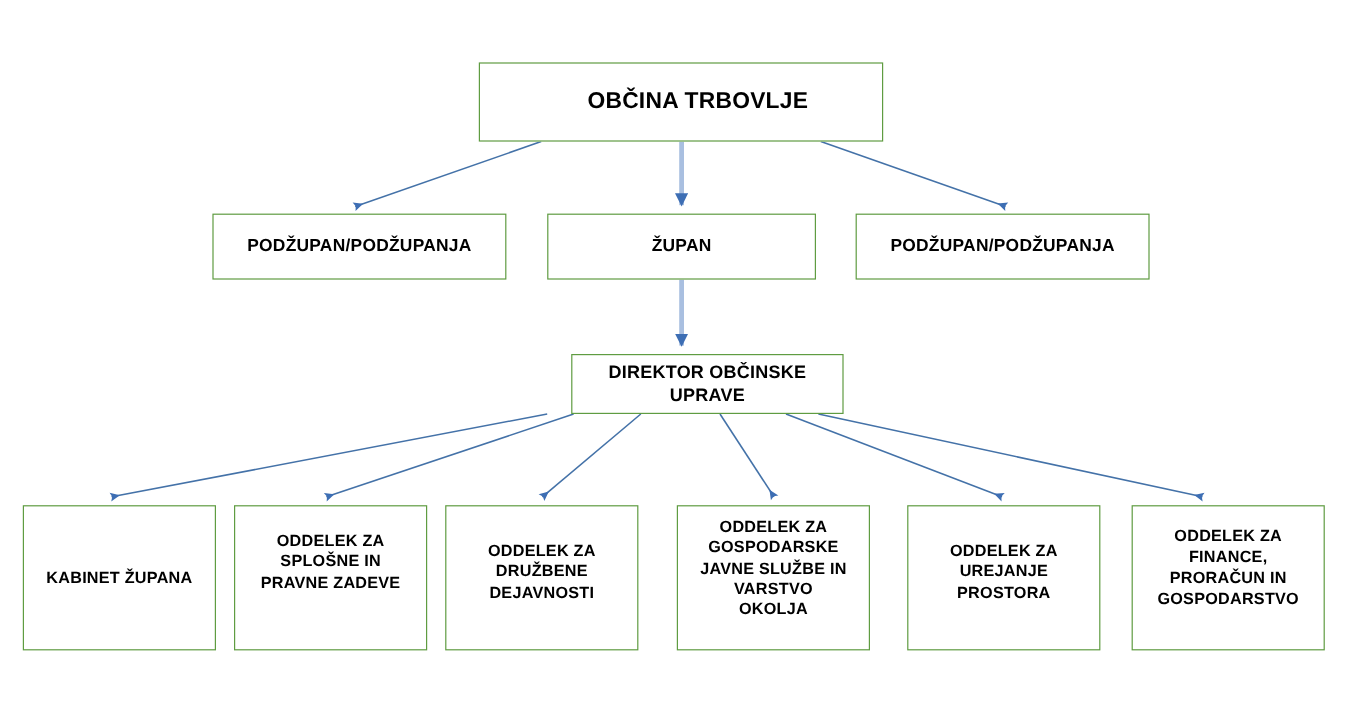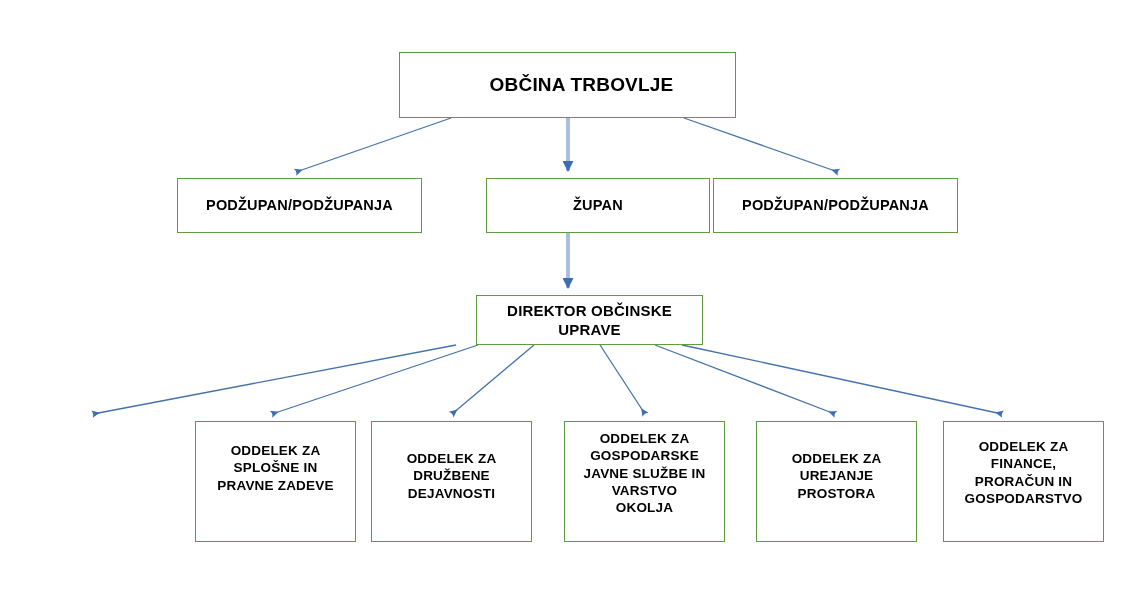--- a/index.html
+++ b/index.html
@@ -43,21 +43,21 @@
   .node .label { width: 100%; white-space: pre-line; }
 
   
   #node-root {
     left: 399px; top: 52px; width: 337px; height: 66px;
     font-size: 19px;
     padding-left: 28px;
   }
   
   #node-vice-left   { left: 177px;  top: 178px; width: 245px; height: 55px; font-size: 14.5px; }
-  #node-mayor       { left: 456px;  top: 178px; width: 224px; height: 55px; font-size: 14.5px; margin-left: 30px; }
+  #node-mayor       { left: 456px;  top: 178px; width: 224px; height: 55px; font-size: 14.5px; }
   #node-vice-right  { left: 713px;  top: 178px; width: 245px; height: 55px; font-size: 14.5px; }
   
   #node-director {
     left: 455px; top: 295px; width: 227px; height: 50px;
     font-size: 15px;
     margin-left: 21px;
   }
   
   .dept {
     top: 421px;
@@ -115,20 +115,23 @@
   </div>
   <div class="node v-center" id="node-vice-right">
     <span class="label">PODŽUPAN/PODŽUPANJA</span>
   </div>
 
   <div class="node v-center" id="node-director">
     <span class="label">DIREKTOR OBČINSKE
 UPRAVE</span>
   </div>
 
+  <div class="node v-center dept" id="dept-0">
+    <span class="label">KABINET ŽUPANA</span>
+  </div>
   <div class="node v-top dept" id="dept-1">
     <span class="label">ODDELEK ZA
 SPLOŠNE IN
 PRAVNE ZADEVE</span>
   </div>
   <div class="node v-top dept" id="dept-2">
     <span class="label">ODDELEK ZA
 DRUŽBENE
 DEJAVNOSTI</span>
   </div>

